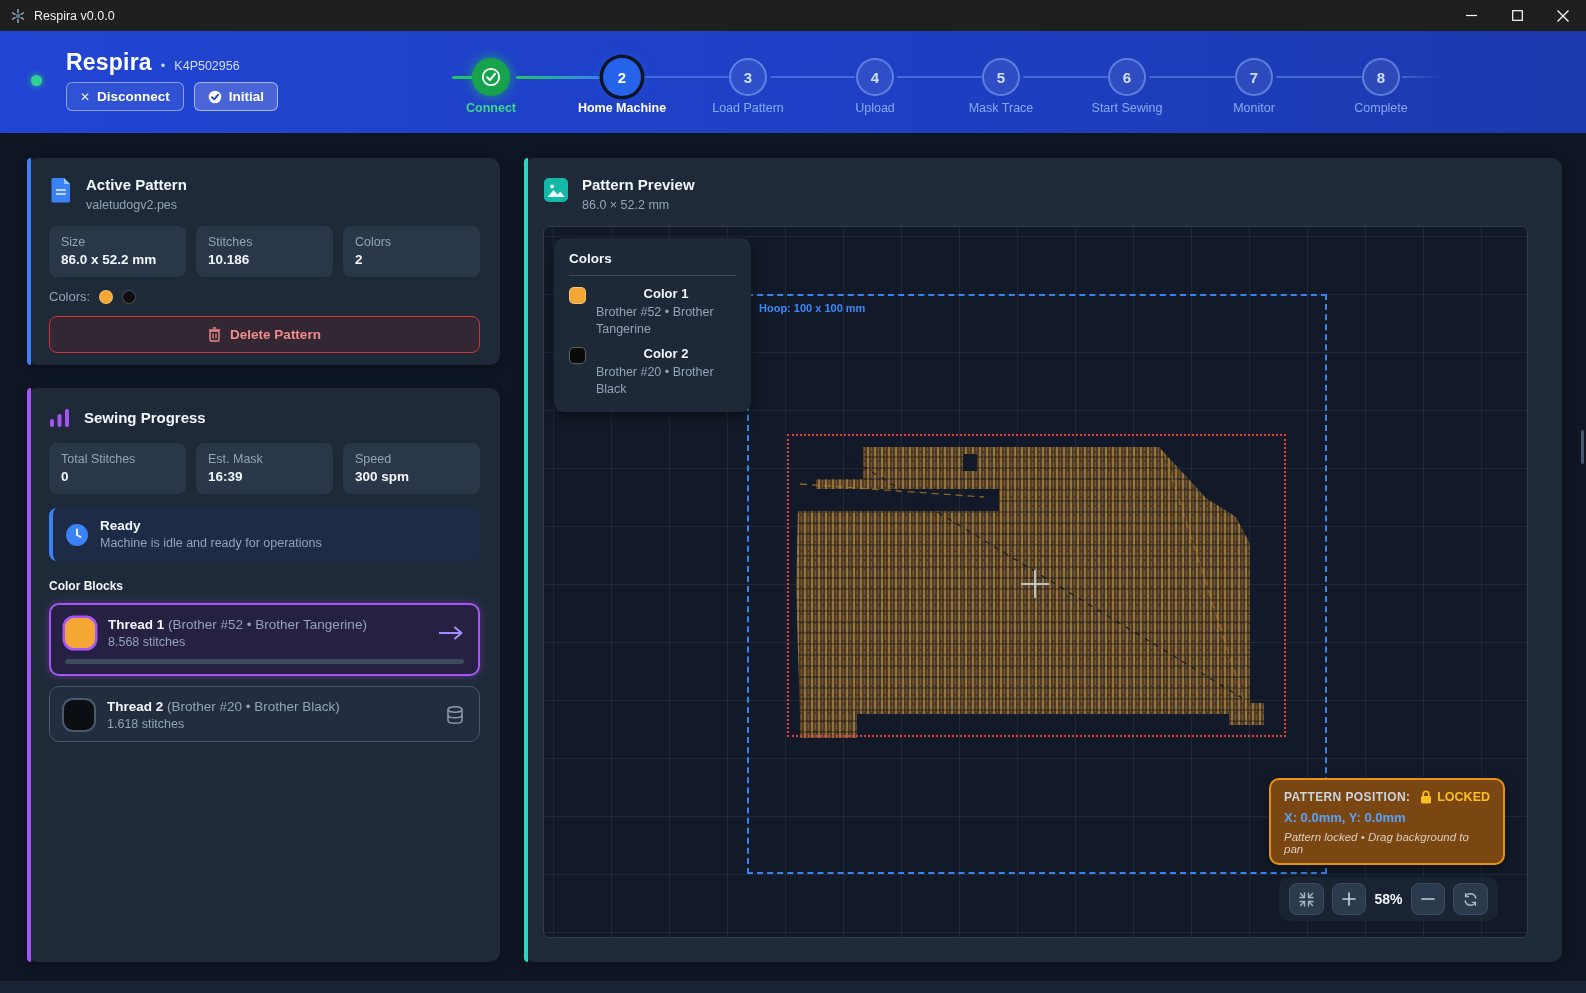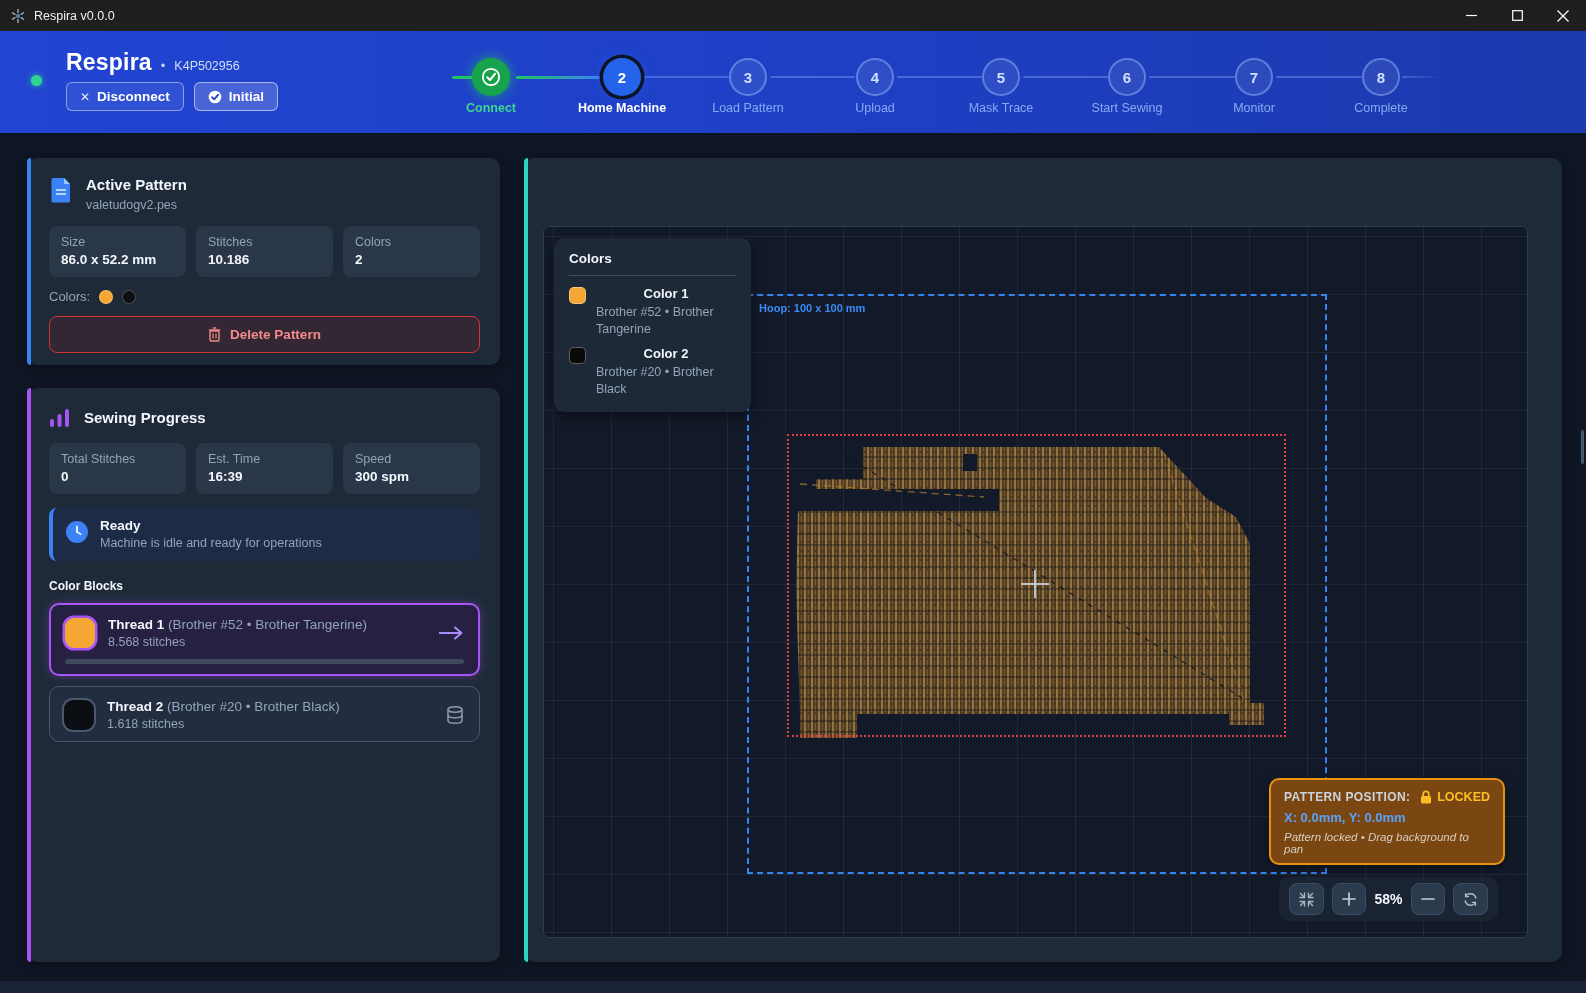--- a/index.html
+++ b/index.html
@@ -65,21 +65,21 @@
 
   .colors-row { display:flex; align-items:center; gap:9px; padding:12px 20px 0 22px; }
   .colors-row .cl { font-size:13px; color:#93a3b8; }
   .dot-swatch { width:14px; height:14px; border-radius:50%; border:1px solid rgba(255,255,255,.25); }
 
   .delete-btn { margin:12px 20px 0 22px; width:calc(100% - 42px); height:37px; border-radius:8px;
     border:1px solid #d23434; background:rgba(153,27,27,.16); display:flex; align-items:center;
     justify-content:center; gap:9px; color:#f28b8b; font-size:13.5px; font-weight:bold; cursor:pointer; }
 
   .status-box { margin:14px 20px 0 22px; background:#1d2b47; border-left:4px solid #3b82f6;
-    border-radius:8px; padding:10px 29px 11px 12px; display:flex; gap:11px; align-items:flex-start; }
+    border-radius:8px; padding:10px 29px 11px 12px; display:flex; gap:11px; align-items:center; }
   .status-box .st { font-size:13.5px; font-weight:bold; color:#f3f7fc; }
   .status-box .sd { font-size:12.5px; color:#93a3b8; margin-top:3px; }
 
   .cb-heading { padding:18px 20px 0 22px; font-size:12px; font-weight:bold; color:#f3f7fc; }
 
   .thread { margin:10px 20px 0 22px; border-radius:10px; padding:12px 14px 10px; position:relative; cursor:pointer; }
   .thread.active { border:2px solid #a855f7; background:#262042; box-shadow:0 0 10px rgba(168,85,247,.35); }
   .thread.idle { border:1px solid #49566b; background:#222e3f; }
   .thread .trow { display:flex; align-items:center; gap:13px; }
   .tswatch { width:30px; height:30px; border-radius:9px; flex:0 0 auto; }
@@ -297,21 +297,21 @@
         <rect x="16" y="2" width="4" height="18" rx="2" fill="#a855f7"></rect>
       </svg>
       <div class="card-title">Sewing Progress</div>
     </div>
     <div class="stats">
       <div class="statbox">
         <div class="sl">Total Stitches</div>
         <div class="sv">0</div>
       </div>
       <div class="statbox">
-        <div class="sl">Est. Time</div>
+        <div class="sl">Est. Mask</div>
         <div class="sv">16:39</div>
       </div>
       <div class="statbox">
         <div class="sl">Speed</div>
         <div class="sv">300 spm</div>
       </div>
     </div>
     <div class="status-box">
       <svg width="24" height="24" viewBox="0 0 24 24" style="flex:0 0 auto;margin-top:2px;">
         <circle cx="12" cy="12" r="11" fill="#3b82f6"></circle>
@@ -352,20 +352,31 @@
             <path d="M3 4.5 V10 c0 1.55 3.1 2.8 7 2.8 s7 -1.25 7 -2.8 V4.5"></path>
             <path d="M3 10 V15.5 c0 1.55 3.1 2.8 7 2.8 s7 -1.25 7 -2.8 V10"></path>
           </g>
         </svg>
       </div>
     </div>
   </div>
 
   <div class="card card-preview">
     <div class="accent" style="background:#2dd4bf;"></div>
+    <div class="card-head" style="padding-left:19px;">
+      <svg class="hicon" width="26" height="26" viewBox="0 0 26 26">
+        <rect x="1" y="1" width="24" height="24" rx="5" fill="#14b8a6"></rect>
+        <circle cx="9" cy="9.5" r="2" fill="#ecfdf9"></circle>
+        <path d="M4.5 20 L10.5 13 L14.5 17.5 L17.5 14.5 L21.5 20 Z" fill="#ecfdf9"></path>
+      </svg>
+      <div>
+        <div class="card-title">Pattern Preview</div>
+        <div class="card-sub">86.0 × 52.2 mm</div>
+      </div>
+    </div>
 
     <div class="canvas">
 
       <div class="hoop">
         <div class="hoop-label">Hoop: 100 x 100 mm</div>
       </div>
 
       <svg width="985" height="712" viewBox="0 0 985 712" style="position:absolute;left:0;top:0;">
         <defs>
           <pattern id="st" width="7" height="9" patternUnits="userSpaceOnUse">

